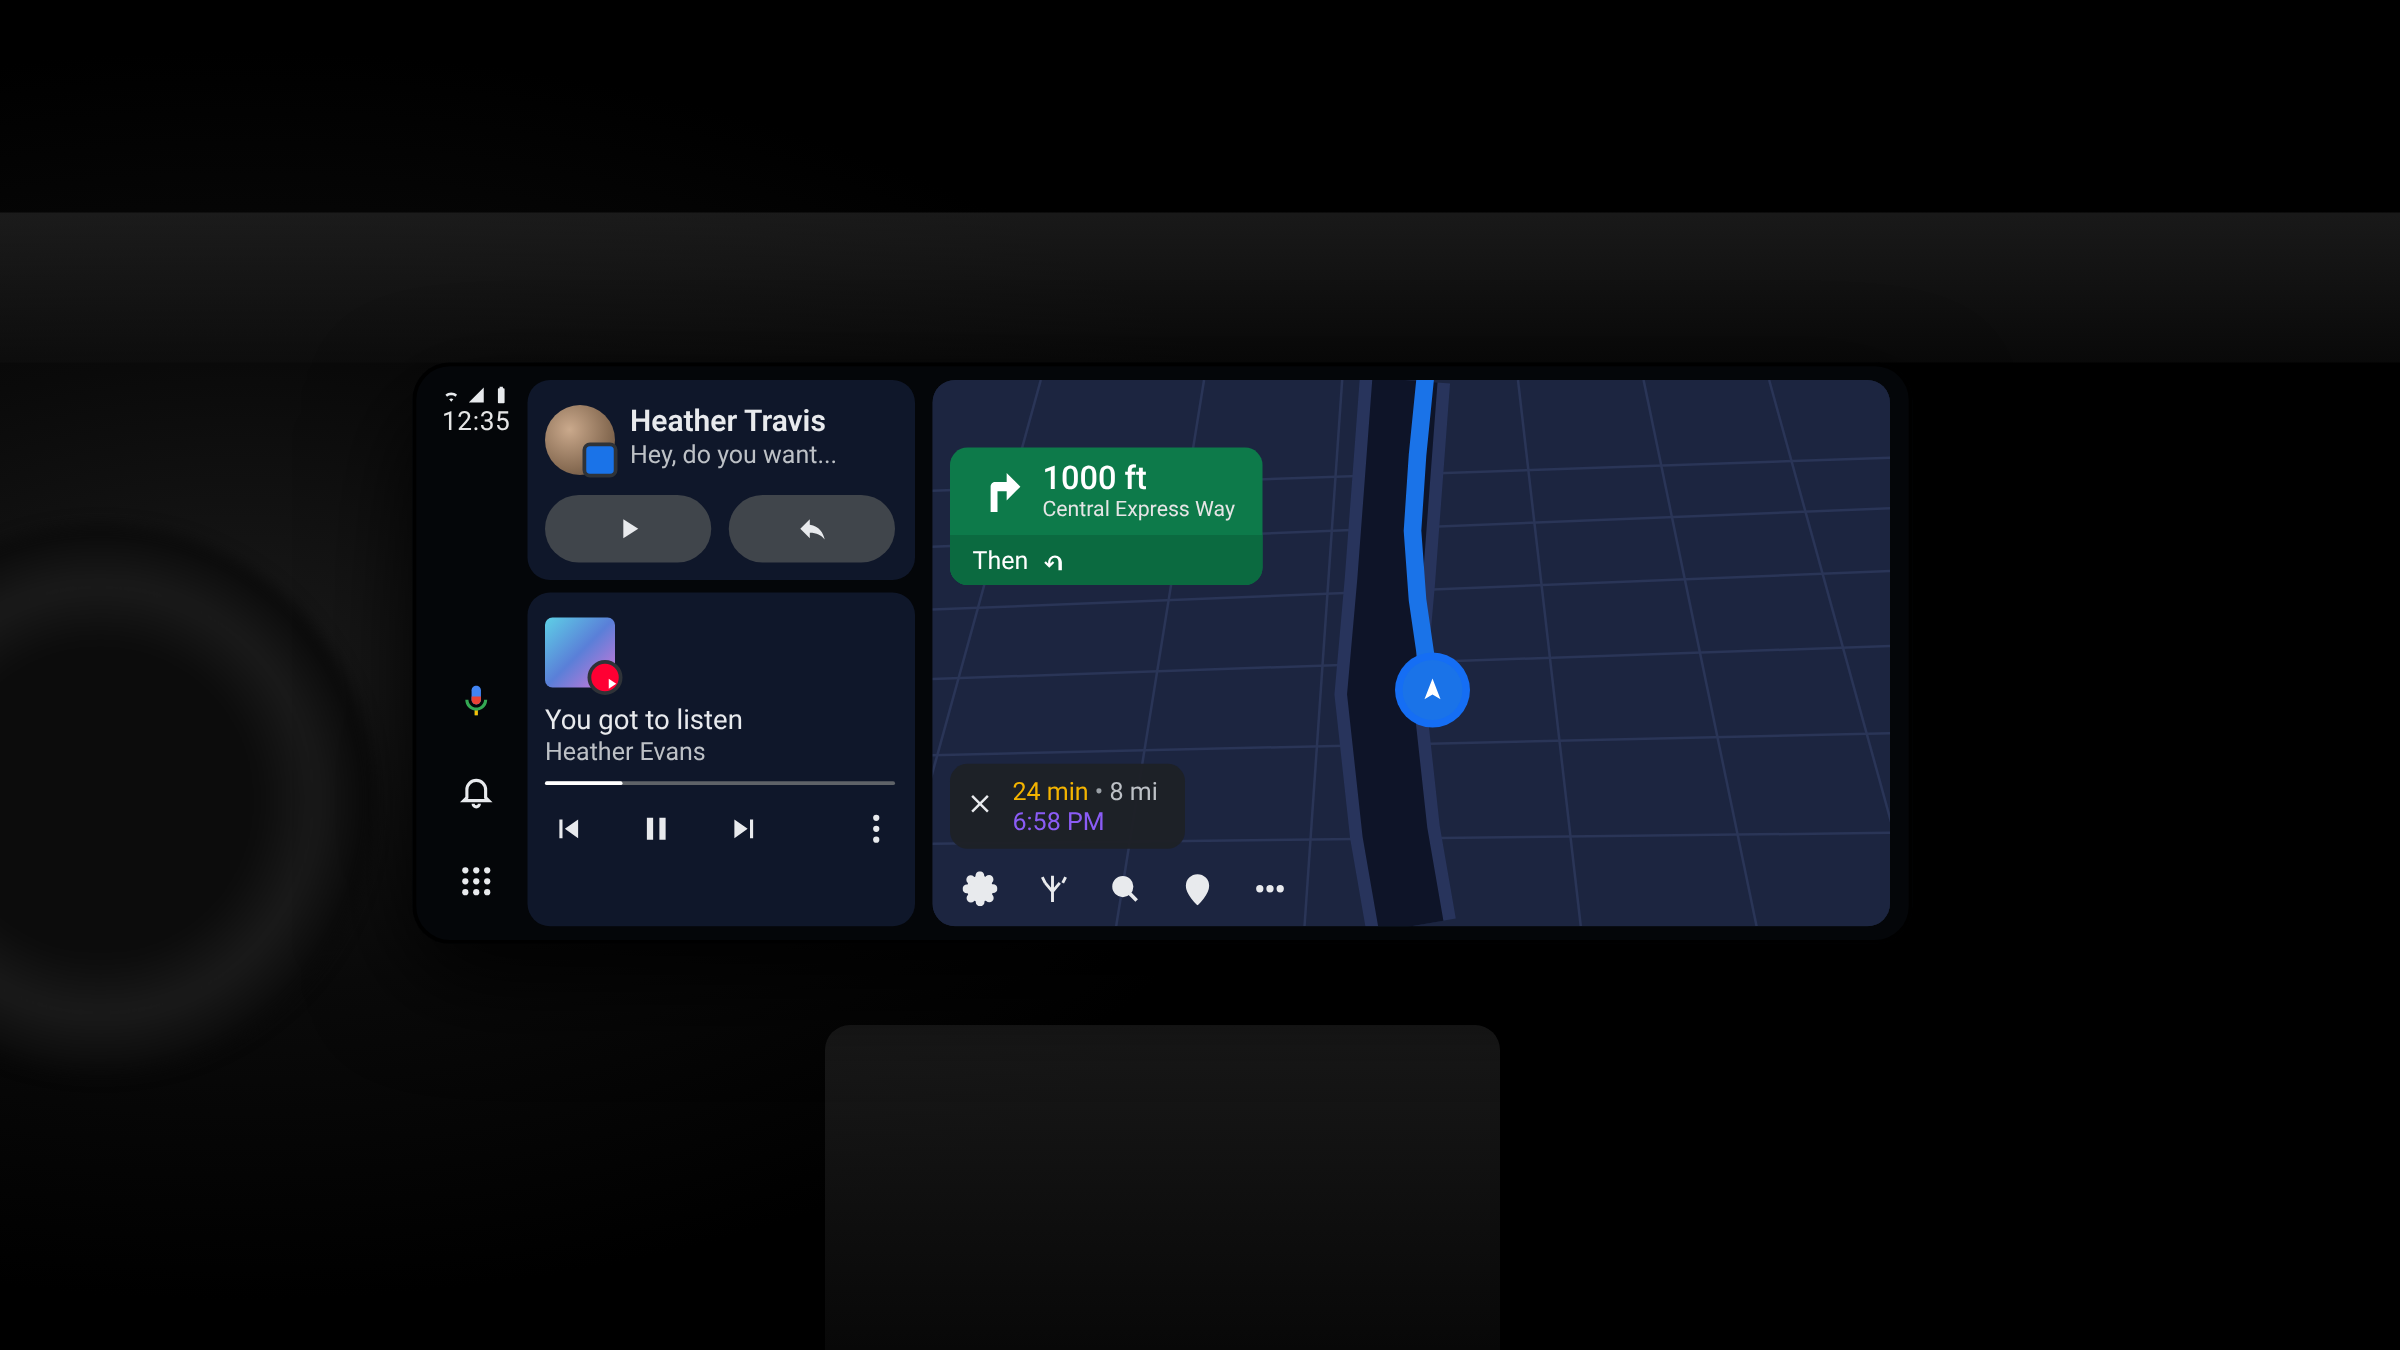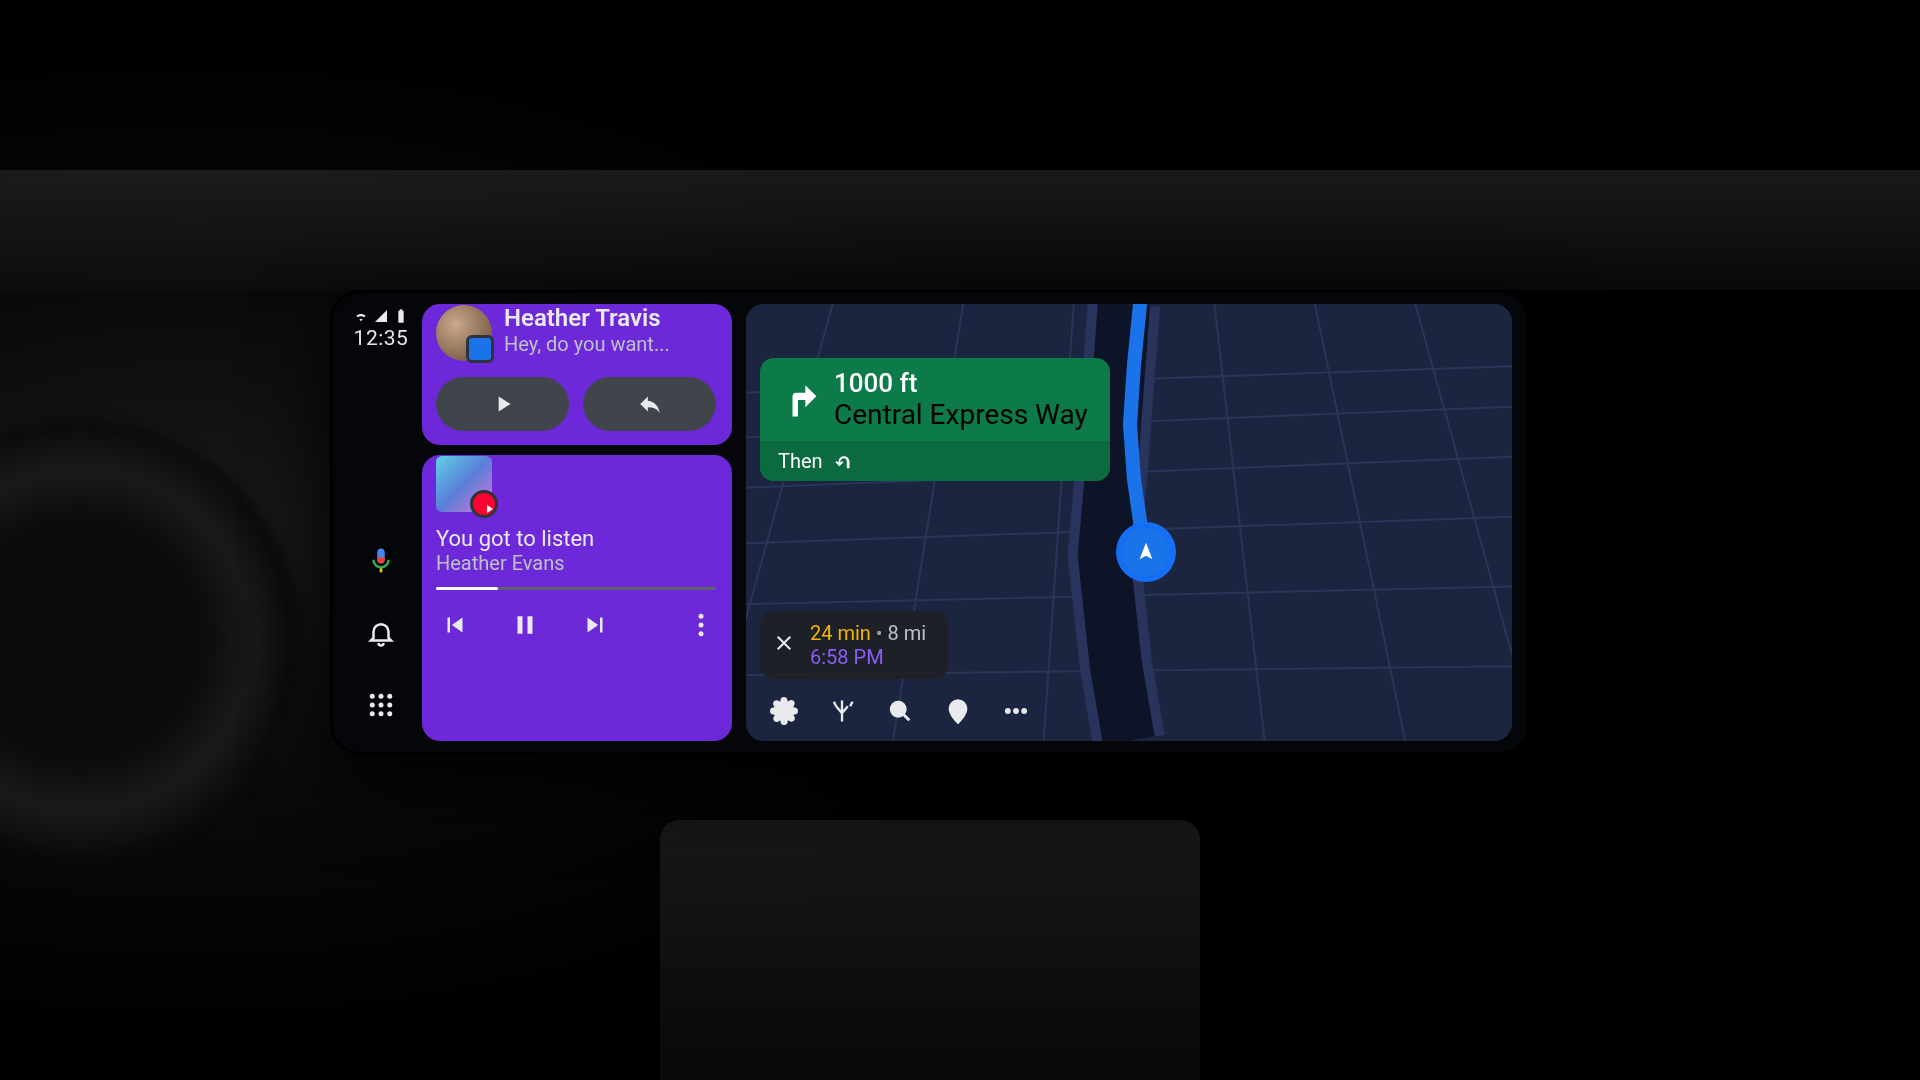--- a/index.html
+++ b/index.html
@@ -47,21 +47,21 @@
   }
   .status { display:flex; gap:4px; margin-top:4px; align-items:center; }
   .status svg { width:16px; height:16px; fill:#e8eaed; }
   .time { font-size:21px; color:#e5e5e5; margin-top:2px; letter-spacing:.5px; }
   .rail-spacer { flex:1; }
   .railbtn { width:44px; height:44px; display:flex; align-items:center; justify-content:center; margin:14px 0; cursor:pointer; }
   .railbtn svg { width:30px; height:30px; }
 
   
   .cards { width: 310px; display:flex; flex-direction:column; gap:10px; }
-  .card { background:#6d28d9; border-radius:18px; padding:1px 16px 14px 14px; color:#e8eaed; }
+  .card { background:#0f172a; border-radius:18px; padding:20px 16px 14px 14px; color:#e8eaed; }
 
   .msg-head { display:flex; gap:12px; align-items:flex-start; }
   .avatar { position:relative; width:56px; height:56px; border-radius:50%; background: radial-gradient(circle at 35% 35%, #caa98c 0%, #8a6e55 60%, #5a4737 100%); flex:0 0 auto; }
   .avatar::after { content:""; position:absolute; right:-2px; bottom:-2px; width:22px; height:22px; border-radius:6px; background:#1a73e8; border:3px solid #2f3338; }
   .msg-name { font-size:24px; font-weight:600; line-height:1.15; }
   .msg-prev { font-size:20px; color:#bdc1c6; line-height:1.15;text-align:center; }
   .msg-actions { display:flex; gap:14px; margin-top:16px; }
   .pill { flex:1; height:54px; background:#40454b; border-radius:40px; display:flex; align-items:center; justify-content:center; cursor:pointer; }
   .pill svg { width:26px; height:26px; fill:#e8eaed; }
 
@@ -79,22 +79,22 @@
   .media-ctrl .dots { margin-left:auto; }
 
   
   .mapwrap { flex:1; margin-left:14px; border-radius:18px; overflow:hidden; position:relative; background:#1b2438; }
   .map-svg { position:absolute; inset:0; width:100%; height:100%; }
 
   .dircard { position:absolute; left:14px; top:14px; background:#0d7a4a; color:#fff; border-radius:14px; display:flex; flex-direction:column;margin-top:40px; }
   .dir-top { display:flex; gap:14px; padding:10px 22px 10px 16px; align-items:center; }
   .dir-top svg { width:44px; height:44px; fill:#fff; }
   .dist { font-size:26px; font-weight:500; }
-  .road { font-size:28px; color:#000000; }
-  .dir-then { background:#0b6a40; border-radius:0 0 14px 14px; padding:8px 18px; display:flex; gap:10px; font-size:20px; }
+  .road { font-size:17px; color:#e5e5e5; }
+  .dir-then { background:#0b6a40; border-radius:0 0 14px 14px; padding:8px 18px; display:flex; align-items:center; gap:10px; font-size:20px; }
   .dir-then svg { width:22px; height:22px; fill:#fff; }
 
   .etacard { position:absolute; left:14px; bottom:62px; background:rgba(30,33,38,.95); border-radius:14px; padding:10px 22px 10px 12px; display:flex; gap:14px; align-items:center; color:#e8eaed; }
   .etacard .x { cursor:pointer; }
   .etacard .x svg { width:24px; height:24px; fill:#e8eaed; }
   .eta-line1 { font-size:20px; }
   .eta-time { color:#f4b400; }
   .eta-sep { color:#9aa0a6; }
   .eta-dist { color:#bdc1c6; }
   .eta-line2 { font-size:20px; color:#8b5cf6; }

